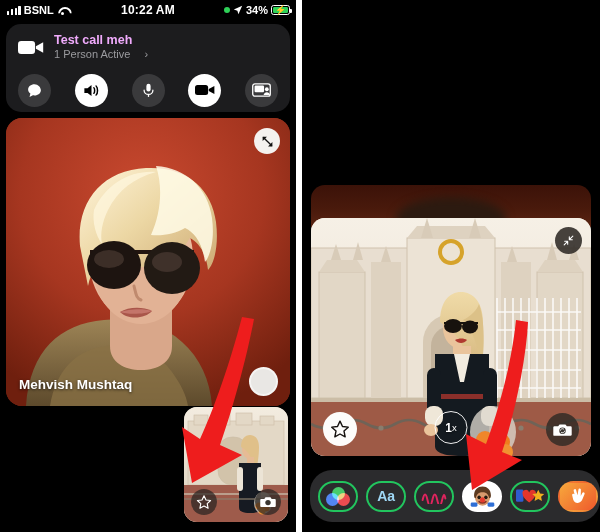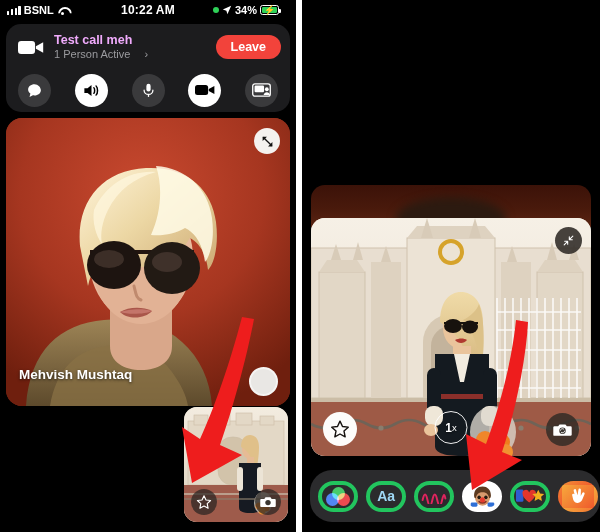--- a/index.html
+++ b/index.html
@@ -18,21 +18,21 @@
   #panel-right { left:302px; width:298px; }
 
   
   .statusbar {
     position:absolute; top:0; left:0; width:100%; height:20px;
     display:flex; align-items:center; color:#fff;
     font-size:11px; font-weight:bold; background:#000;
   }
   .sb-left { display:flex; align-items:center; gap:3px; padding-left:7px; }
   .sb-center { position:absolute; left:0; right:0; text-align:center; font-size:12px; letter-spacing:.2px; }
-  .sb-right { position:absolute; right:17px; display:flex; align-items:center; gap:3px; }
+  .sb-right { position:absolute; right:6px; display:flex; align-items:center; gap:3px; }
   .bars { display:flex; align-items:flex-end; gap:1.4px; height:9px; }
   .bars i { display:block; width:2.4px; background:#fff; border-radius:.5px; }
   .bars i:nth-child(1){height:3.5px}.bars i:nth-child(2){height:5.3px}
   .bars i:nth-child(3){height:7px}.bars i:nth-child(4){height:9px}
   .wifi { position:relative; width:12px; height:9px; }
   .wifi::before{ content:""; position:absolute; left:1px; top:1px; width:10px;height:10px;
     border:2.1px solid #fff; border-radius:50%; clip-path:polygon(0 0,100% 0,100% 48%,0 48%); }
   .wifi::after{ content:""; position:absolute; left:4.3px; top:6px; width:3.4px;height:3.4px;
     background:#fff; border-radius:50%; }
   .greendot { width:6px;height:6px;border-radius:50%;background:#2fd158; }
@@ -67,21 +67,21 @@
 
   
   .remote-video {
     position:absolute; left:6px; top:118px; width:284px; height:288px;
     border-radius:16px; overflow:hidden;
     background:
       radial-gradient(ellipse 70% 55% at 50% 30%, #c0412c 0%, #a2351f 45%, #7d2512 100%);
   }
   .rv-person { position:absolute; left:0; top:0; right:0; bottom:0; }
   .name-label {
-    position:absolute; left:13px; bottom:24px; color:#fff;
+    position:absolute; left:13px; bottom:14px; color:#fff;
     font-size:13.5px; font-weight:bold; text-shadow:0 1px 3px rgba(0,0,0,.7);
   }
   .round-btn-white {
     position:absolute; right:12px; bottom:10px; width:29px; height:29px; border-radius:50%;
     background:#e9e7e4; border:2px solid rgba(255,255,255,.55); cursor:pointer;
   }
   .expand-btn {
     position:absolute; right:10px; top:10px; width:26px; height:26px; border-radius:50%;
     background:#f4f2ef; display:flex; align-items:center; justify-content:center; cursor:pointer;
   }
@@ -135,21 +135,21 @@
 
   
   .effects-bar {
     position:absolute; left:8px; bottom:10px; width:290px; height:52px;
     background:#2b2b2d; border-radius:22px;
     display:flex; align-items:center; padding:0 8px; gap:8px; overflow:hidden;
   }
   .fx {
     flex:0 0 auto; width:40px; height:31px; border-radius:16px;
     display:flex; align-items:center; justify-content:center; cursor:pointer;
-    border:4px solid #22c55e; position:relative; overflow:hidden;
+    border:2px solid #22c55e; position:relative; overflow:hidden;
   }
   .fx.selected { background:#ffffff; border-color:#ffffff; }
   .fx-rgb { position:relative; width:24px; height:19px; }
   .fx-rgb span { position:absolute; width:13px; height:13px; border-radius:50%; mix-blend-mode:screen; }
   .fx-rgb .g { left:5.5px; top:0; background:#22c04a; }
   .fx-rgb .b { left:0; top:6px; background:#2f6ef0; }
   .fx-rgb .r { left:11px; top:6px; background:#e8262a; }
   .fx-aa { color:#9fd7f5; font-size:14px; font-weight:bold; letter-spacing:-.3px; }
   .fx-grad-orange { background:linear-gradient(135deg,#f7a83c 0%,#ef5a2c 100%); border-color:transparent; }
 
@@ -194,21 +194,20 @@
           <rect x="0" y="2" width="21" height="16" rx="4" fill="#fff"></rect>
           <path d="M22 8.5 31 3.5v13L22 11.5z" fill="#fff"></path>
         </svg>
         <div class="call-meta">
           <div class="call-title">Test call meh</div>
           <div class="call-sub">
             <span>1 Person Active</span>
             <span class="chev">›</span>
           </div>
         </div>
-        <button class="leave-btn">Leave</button>
       </div>
       <div class="call-controls">
         <div class="ctl">
           <svg width="17" height="17" viewBox="0 0 24 24">
             <path d="M12 3C6.9 3 3 6.4 3 10.5c0 2.3 1.2 4.3 3.2 5.7L5 21l4.7-2.3c.7.1 1.5.2 2.3.2 5.1 0 9-3.4 9-7.4S17.1 3 12 3z" fill="#fff"></path>
           </svg>
         </div>
         <div class="ctl active">
           <svg width="19" height="19" viewBox="0 0 24 24">
             <path d="M3 9v6h4l5 4V5L7 9H3z" fill="#000"></path>

